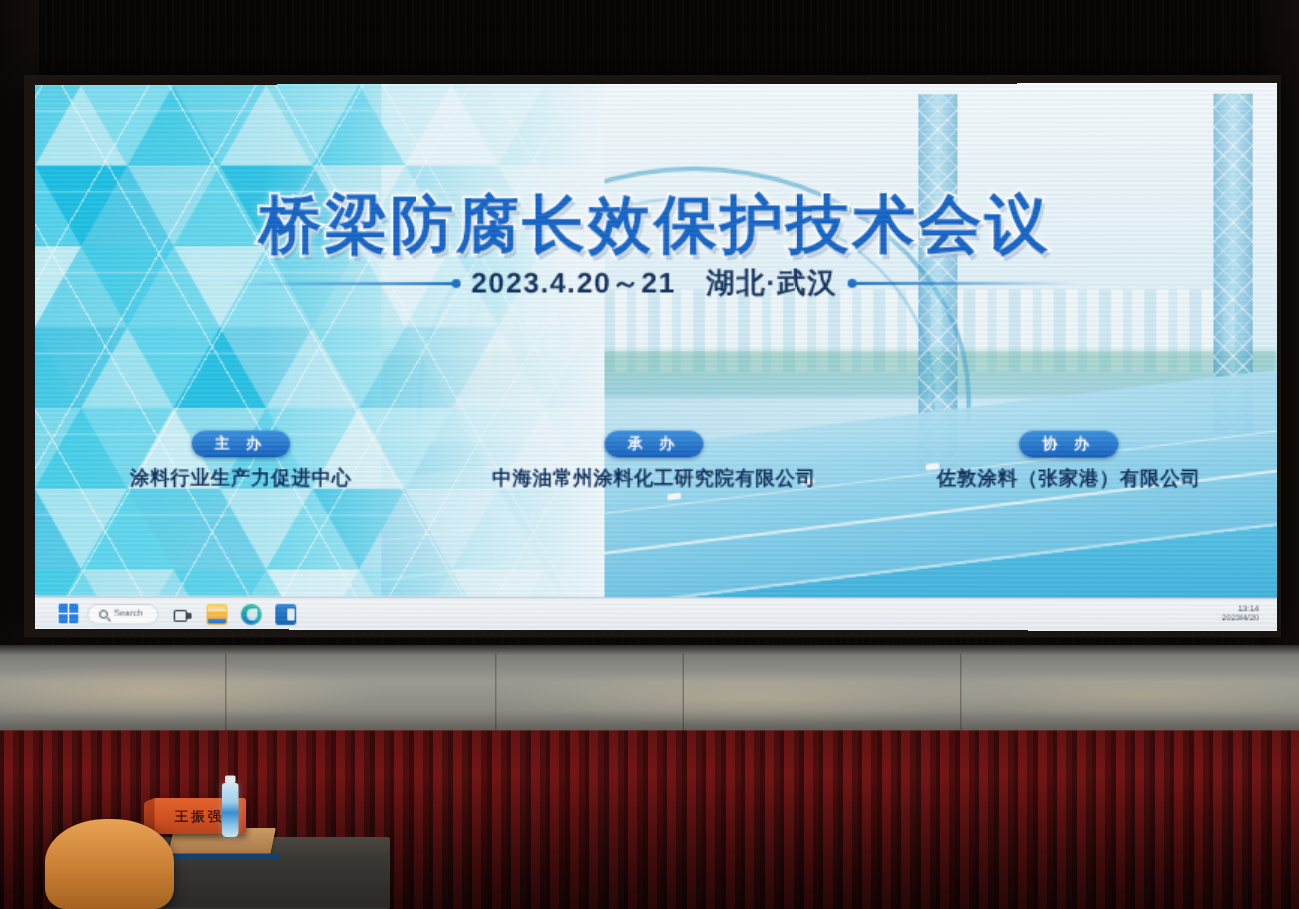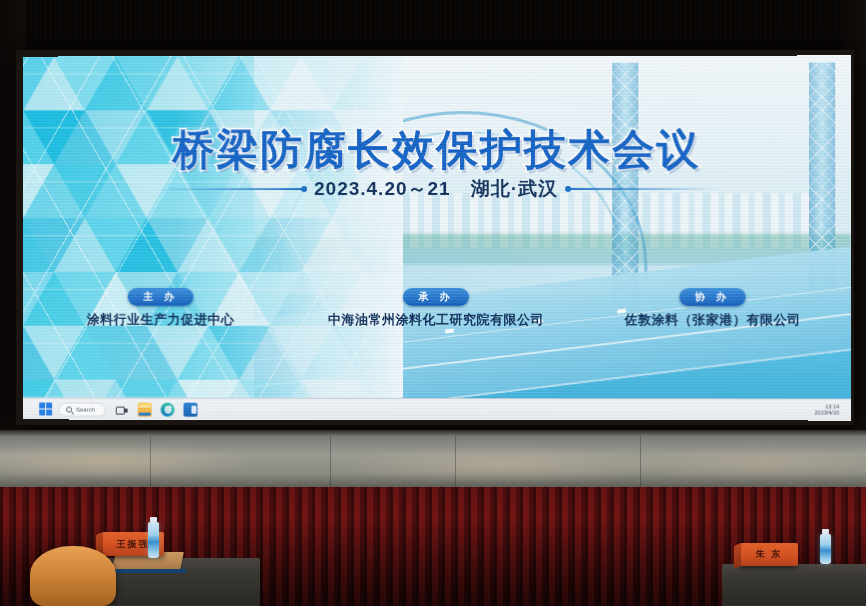--- a/index.html
+++ b/index.html
@@ -411,22 +411,13 @@
     <div class="notebook-edge" style="left:82px;bottom:33px;width:74px;height:4px;transform:skewX(-12deg);"></div>
     <div class="placard" style="left:72px;bottom:50px;width:62px;height:24px;">
       <span>王振强</span>
     </div>
     <div class="bottle" style="left:118px;bottom:48px;height:36px;">
       <div class="bottle-cap"></div>
     </div>
     <div class="chair" style="left:0px;bottom:0px;width:86px;height:60px;"></div>
   </div>
 
-  <div class="table-unit" style="right:0px;width:150px;height:80px;">
-    <div class="table-top" style="left:6px;bottom:0;width:150px;height:42px;"></div>
-    <div class="placard" style="left:24px;bottom:40px;width:58px;height:23px;">
-      <span>朱 东</span>
-    </div>
-    <div class="bottle" style="left:104px;bottom:42px;height:30px;">
-      <div class="bottle-cap"></div>
-    </div>
-  </div>
 </div>
 
 </body></html>

